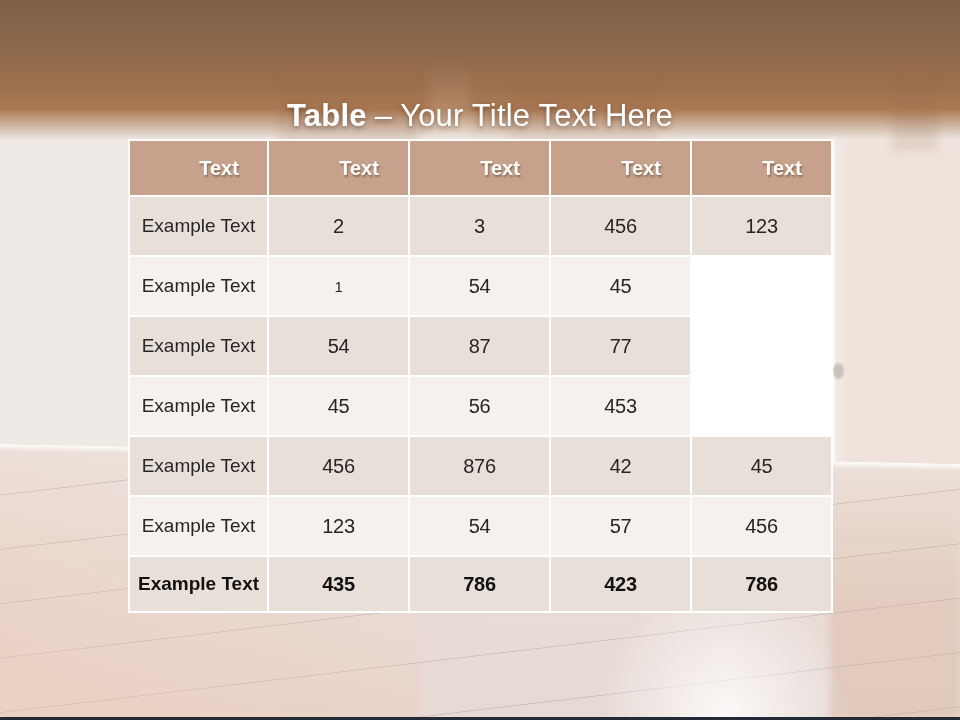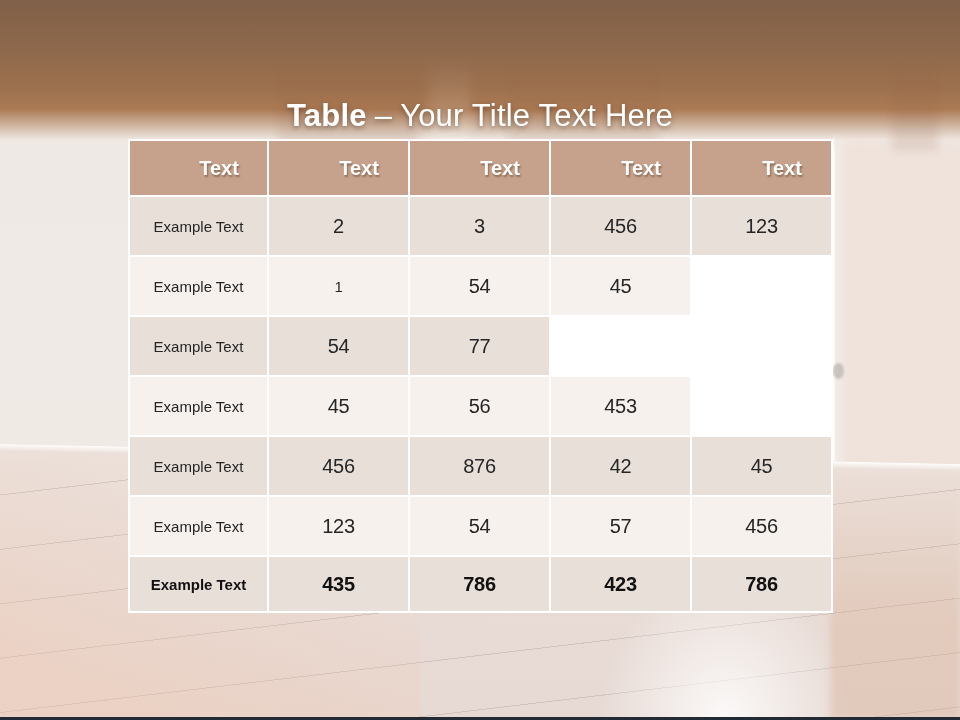--- a/index.html
+++ b/index.html
@@ -92,21 +92,21 @@
     color:var(--cell-text,#262626);
   }
   .thead .cell{
     background:var(--header-bg,#c6a28c);
     color:#fff;font-weight:bold;font-size:20px;
     text-shadow:1px 1.5px 2px rgba(96,62,40,.55);
     padding-left:41px;
   }
   .trow.odd  .cell{background:var(--row-odd-bg,#e8dfd9);}
   .trow.even .cell{background:var(--row-even-bg,#f6f1ed);}
-  .cell.label{font-size:15px;}
+  .cell.label{font-size:19px;}
   .cell.num{font-size:20px;letter-spacing:-0.3px;}
   .cell.num.small{font-size:15px;}
   .trow.bold .cell{font-weight:bold;color:#111;}
 </style>
 </head>
 <body>
 
 <div class="bg-layer wall"></div>
 <div class="bg-layer door"></div>
 <div class="bg-layer door-knob"></div>
@@ -145,20 +145,21 @@
     </div>
     <div class="trow even">
       <div class="cell label">Example Text</div>
       <div class="cell num small">1</div>
       <div class="cell num">54</div>
       <div class="cell num">45</div>
     </div>
     <div class="trow odd">
       <div class="cell label">Example Text</div>
       <div class="cell num">54</div>
+      <div class="cell num">87</div>
       <div class="cell num">77</div>
     </div>
     <div class="trow even">
       <div class="cell label">Example Text</div>
       <div class="cell num">45</div>
       <div class="cell num">56</div>
       <div class="cell num">453</div>
     </div>
     <div class="trow odd">
       <div class="cell label">Example Text</div>

